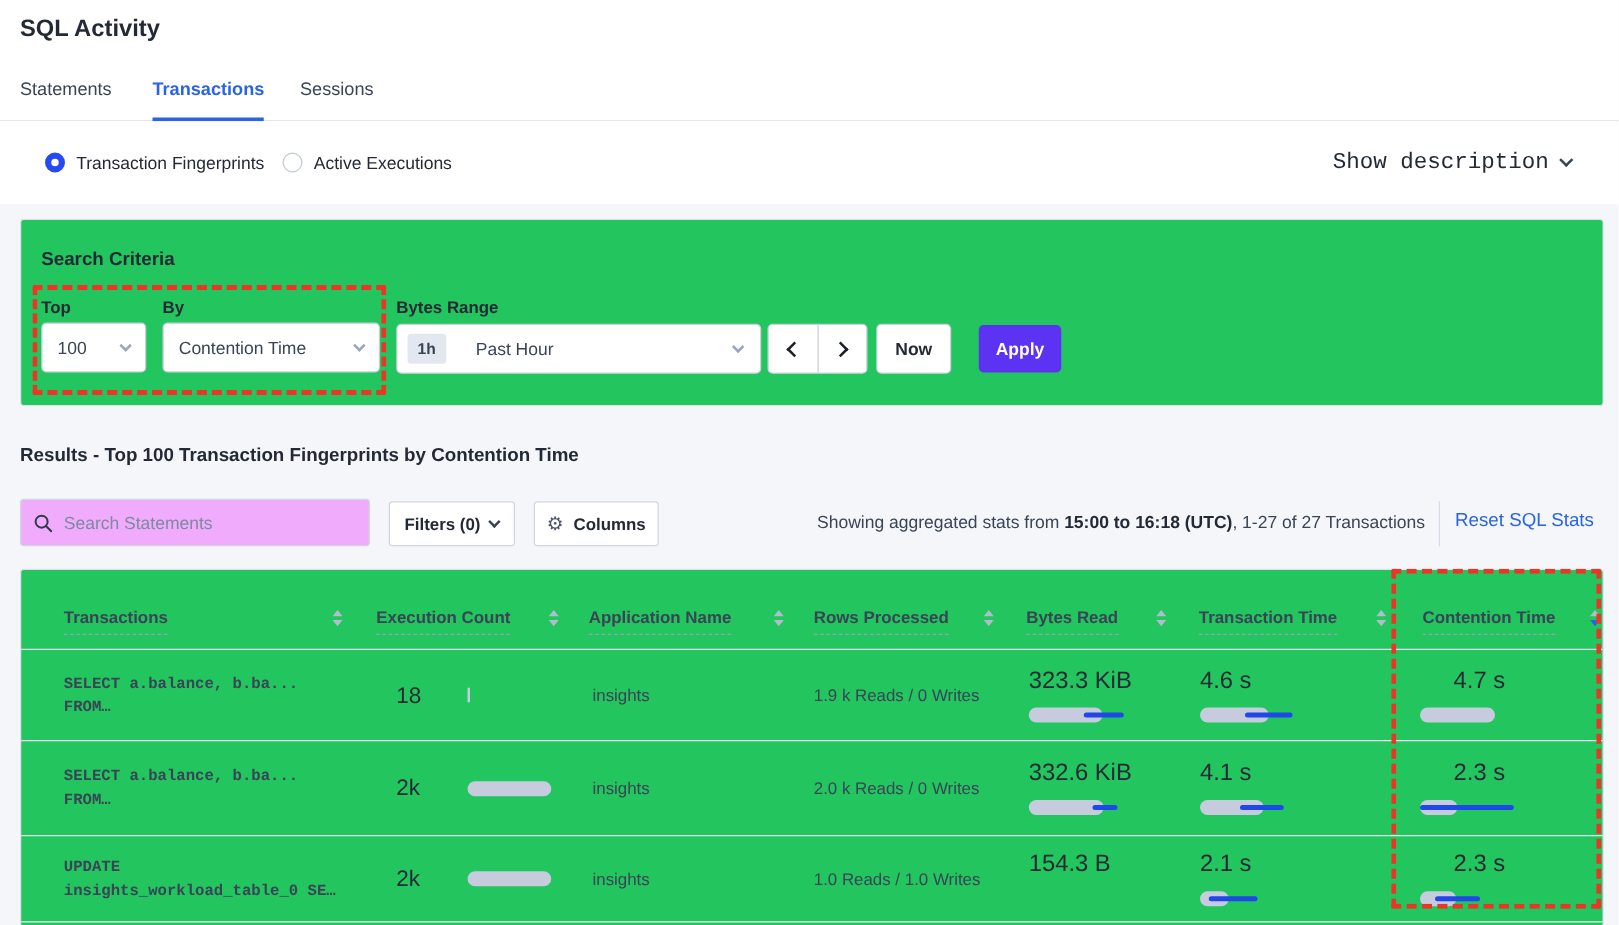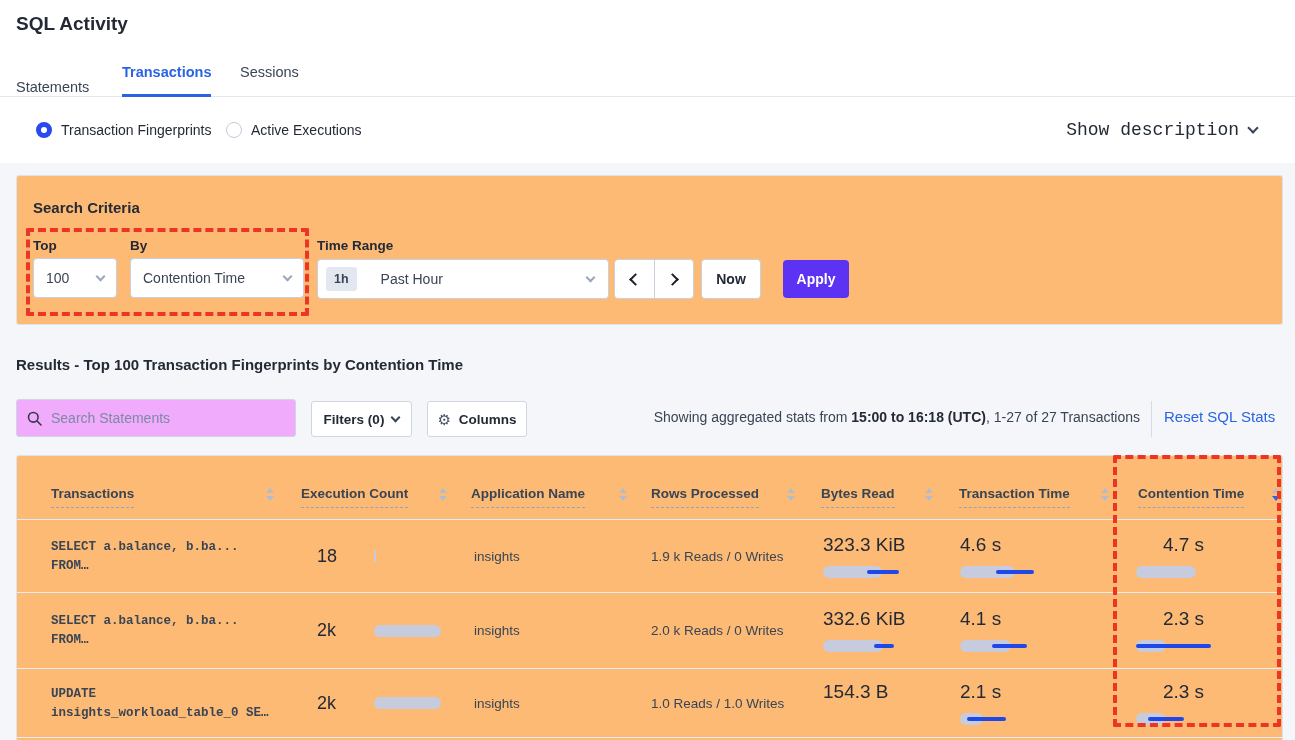--- a/index.html
+++ b/index.html
@@ -12,40 +12,40 @@
   html,body{width:1295px;height:740px;}
   body{font-family:"Liberation Sans",sans-serif;background:#fff;color:var(--text-body);position:relative;overflow:hidden;}
   .screen{position:absolute;inset:0;width:1295px;height:740px;overflow:hidden;background:#fff;}
   .gray-bg{position:absolute;left:0;top:163px;right:0;bottom:0;background:var(--page-gray);}
 
   .page-title{position:absolute;left:16px;top:13px;font-size:19px;font-weight:bold;color:var(--text-dark);}
 
   .tabs{position:absolute;left:0;top:58px;width:1295px;height:39px;border-bottom:1px solid #e3e8f0;}
   .tab{position:absolute;top:0;height:38px;font-size:14.5px;color:var(--text-body);cursor:pointer;padding-top:6px;}
   .tab.active{color:var(--accent-blue);font-weight:bold;border-bottom:3px solid var(--accent-blue);height:39px;}
-  .tab-statements{left:16px;margin-top:15px;}
+  .tab-statements{left:16px;}
   .tab-transactions{left:122px;}
   .tab-sessions{left:240px;}
 
   .toggle-row{position:absolute;left:0;top:97px;width:1295px;height:66px;background:#fff;}
   .radio-opt{position:absolute;top:0;height:66px;display:flex;align-items:center;gap:9px;cursor:pointer;}
   .radio-opt.first{left:36px;}
   .radio-opt.second{left:226px;}
   .radio-dot{width:16px;height:16px;border-radius:50%;background:#fff;flex:0 0 auto;}
   .radio-dot.on{border:5px solid var(--radio-blue);}
   .radio-dot.off{border:1px solid #c3cad8;}
   .radio-label{font-size:14px;color:var(--text-dark);}
   .show-desc{position:absolute;right:38px;top:0;height:66px;display:flex;align-items:center;gap:10px;font-size:18px;color:var(--text-dark);cursor:pointer;font-family:Liberation Mono, monospace;}
 
   .chev{display:inline-block;width:8px;height:8px;border-right:2px solid #394455;border-bottom:2px solid #394455;transform:rotate(45deg);margin-top:-4px;}
   .chev.gray{border-color:#9aa6bd;width:7px;height:7px;}
   .chev.left{transform:rotate(135deg);margin:0 0 0 3px;width:9px;height:9px;border-width:2.5px;border-color:#1c2027;}
   .chev.right{transform:rotate(-45deg);margin:0 3px 0 0;width:9px;height:9px;border-width:2.5px;border-color:#1c2027;}
 
-  .card{position:absolute;background:#fdba74;border:1px solid var(--border-light);border-radius:3px;}
+  .card{position:absolute;background:#22c55e;border:1px solid var(--border-light);border-radius:3px;}
   .criteria-card{left:16px;top:175px;width:1267px;height:150px;}
   .criteria-title{position:absolute;left:16px;top:23px;font-size:15px;font-weight:bold;color:var(--text-dark);}
   .field-label{position:absolute;font-size:13.5px;font-weight:bold;color:var(--text-dark);}
   .select{position:absolute;height:40px;border:1px solid var(--btn-border);border-radius:4px;background:#fff;display:flex;align-items:center;font-size:14px;color:var(--text-body);cursor:pointer;}
   .sel-top{left:16px;top:82px;width:84px;padding:0 12px;justify-content:space-between;}
   .sel-by{left:113px;top:82px;width:174px;padding:0 12px;justify-content:space-between;}
   .sel-time{left:300px;top:83px;width:292px;padding:0 14px 0 8px;gap:24px;}
   .time-badge{background:#e3e7f0;border-radius:3px;font-size:12.5px;font-weight:bold;color:var(--text-body);padding:5px 8px;}
   .sel-time .chev{margin-left:auto;}
   .nav-group{position:absolute;left:597px;top:83px;width:80px;height:40px;border:1px solid var(--btn-border);border-radius:4px;display:flex;background:#fff;}
@@ -125,21 +125,21 @@
     <div class="show-desc">
       <span>Show description</span>
       <span class="chev"></span>
     </div>
   </div>
 
   <div class="card criteria-card">
     <div class="criteria-title">Search Criteria</div>
     <div class="field-label" style="left:16px;top:62px;">Top</div>
     <div class="field-label" style="left:113px;top:62px;">By</div>
-    <div class="field-label" style="left:300px;top:62px;">Time Range</div>
+    <div class="field-label" style="left:300px;top:62px;">Bytes Range</div>
 
     <div class="select sel-top">
       <span>100</span>
       <span class="chev gray"></span>
     </div>
     <div class="select sel-by">
       <span>Contention Time</span>
       <span class="chev gray"></span>
     </div>
     <div class="select sel-time">

